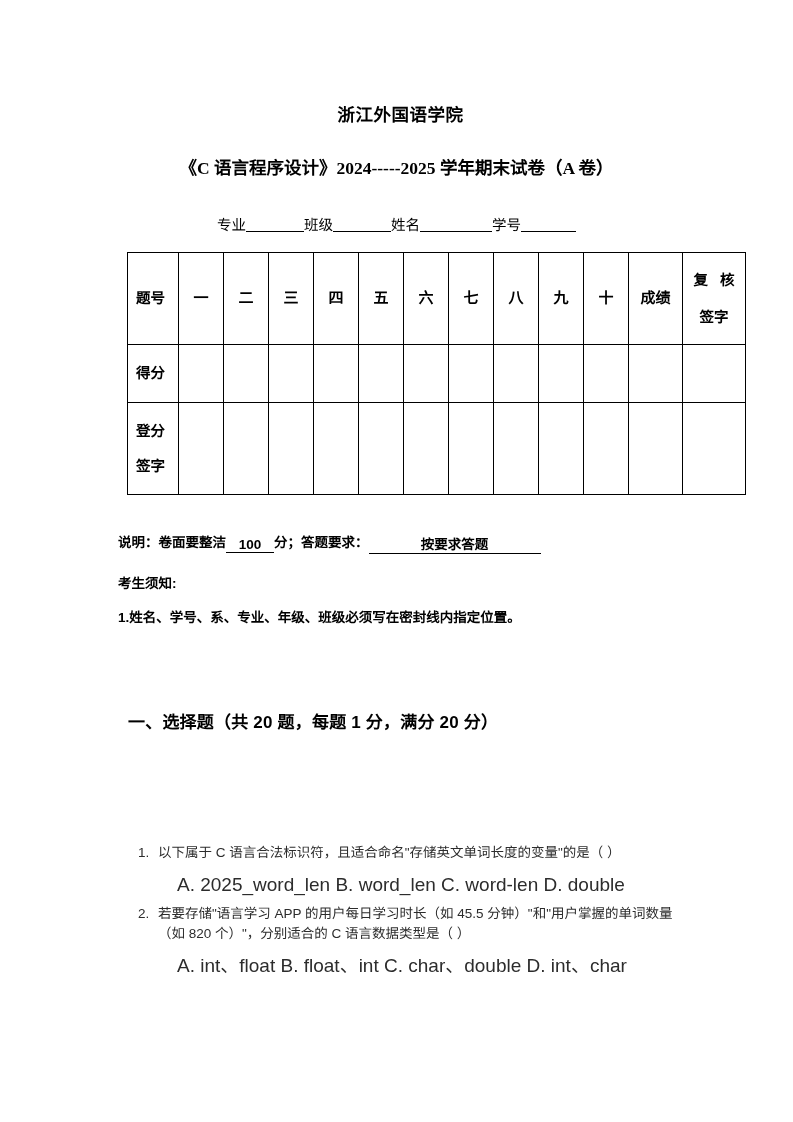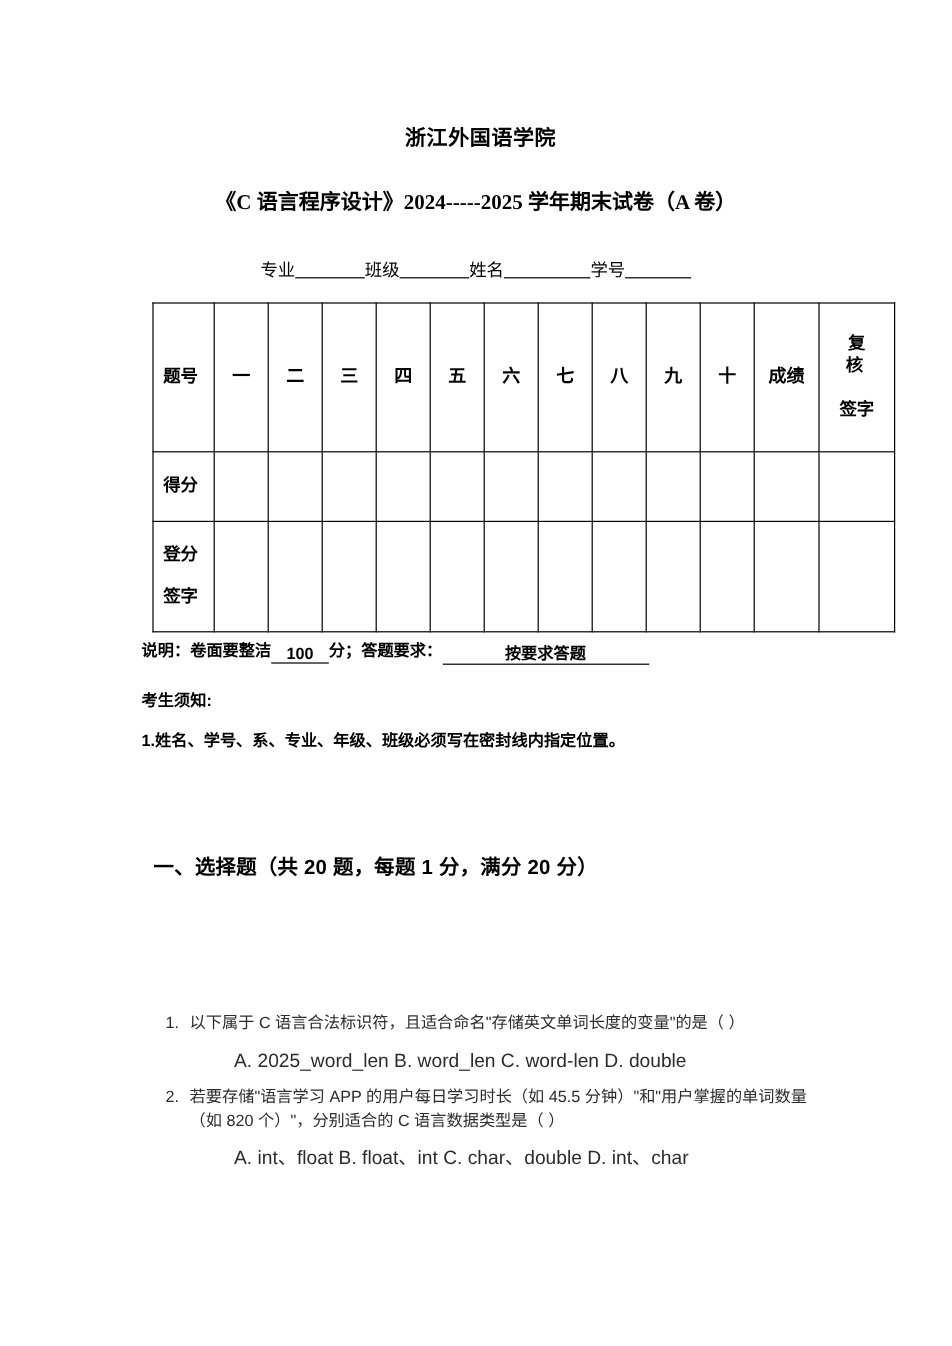--- a/index.html
+++ b/index.html
@@ -92,21 +92,21 @@
     font-size: 15px;
   }
   .score-table .r1 td { height: 91px; }
   .score-table .r2 td { height: 57px; }
   .score-table .r3 td { height: 91px; }
   .cell-stack { display: block; }
   .cell-stack .l1 { display: block; }
   .cell-stack .l2 { display: block; margin-top: 17px; }
   .recheck {
     text-align: center;
-    padding: 16px !important;
+    padding: 0 !important;
   }
   .recheck .l1 { display:block; letter-spacing: 4px; text-indent: 4px; }
   .recheck .l2 { display:block; margin-top: 19px; letter-spacing: 0px; }
 
   
   .note-line {
     position: absolute;
     left: 118px;
     font-size: 13.5px;
     font-weight: bold;
@@ -177,22 +177,22 @@
   .q-num {
     position: absolute;
     left: 0;
     top: 0;
     font-size: 13.5px;
   }
   .q-text { display: block; }
   .q-options {
     display: block;
     margin-top: 12px;
-    margin-left: 37px;
-    font-size: 16px;
+    margin-left: 19px;
+    font-size: 19px;
   }
 </style>
 </head>
 <body>
 
 <div class="page">
 
   <div class="school-title">浙江外国语学院</div>
 
   <div class="paper-title">《C 语言程序设计》2024-----2025 学年期末试卷（A 卷）</div>

